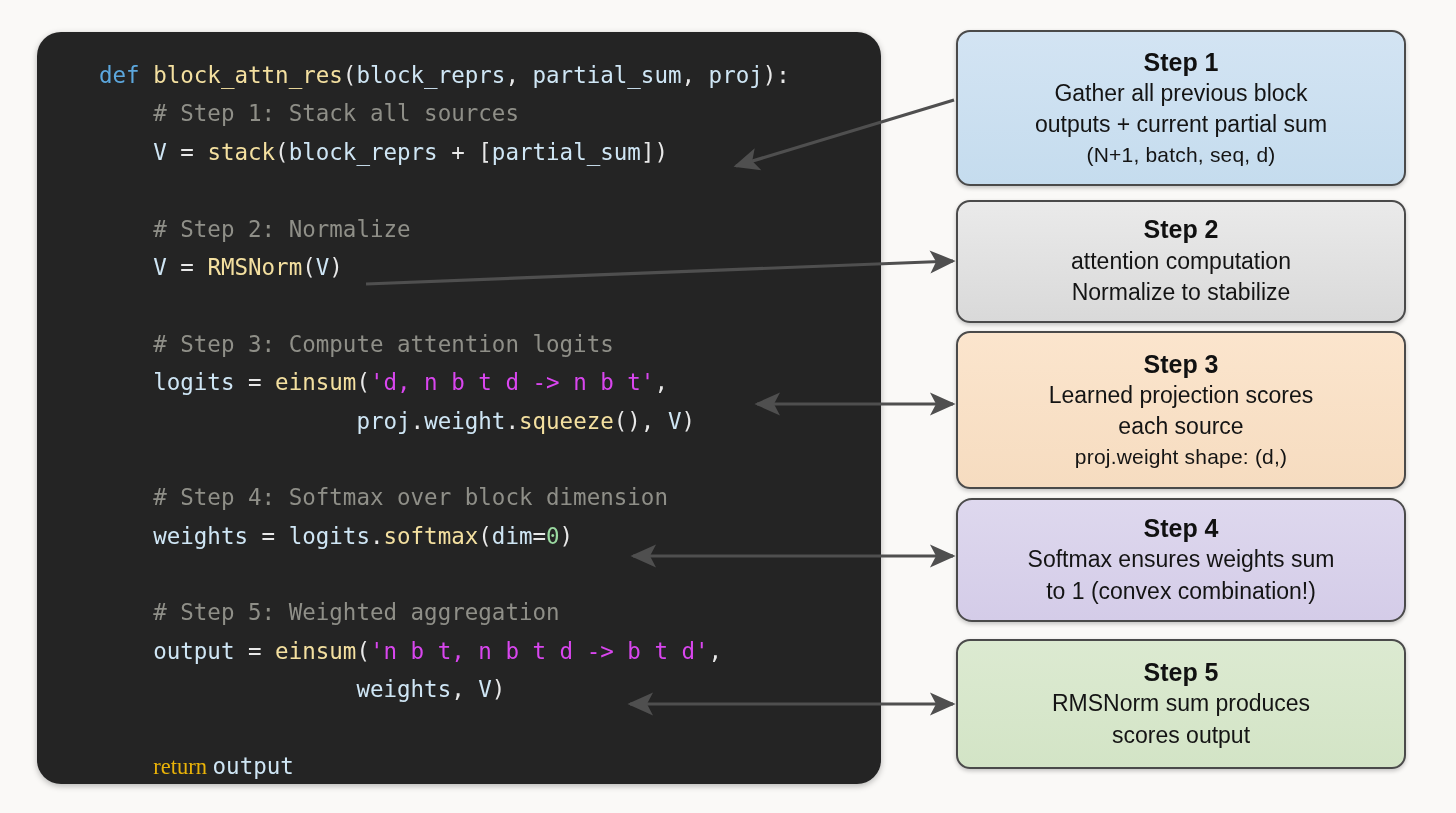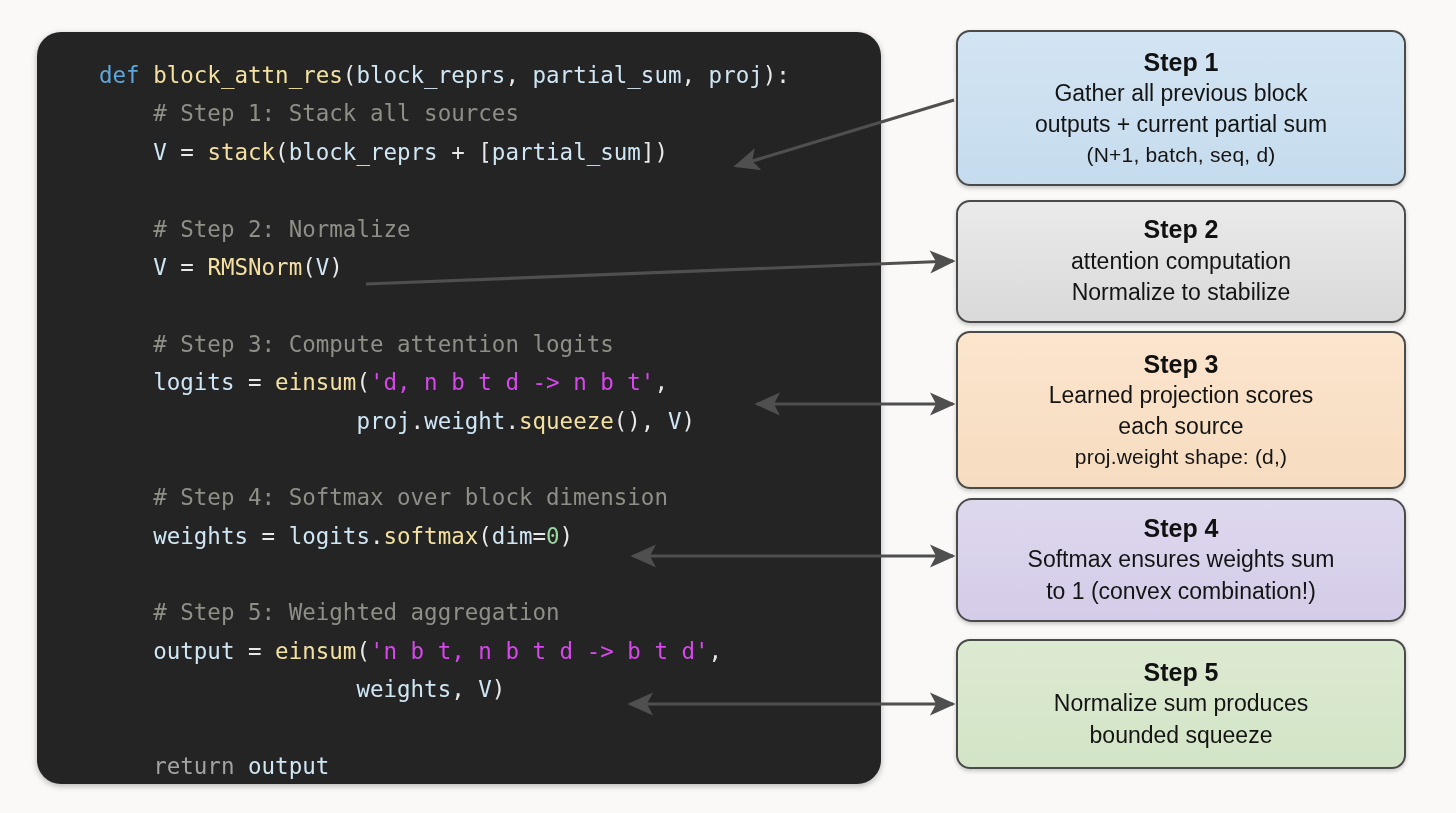--- a/index.html
+++ b/index.html
@@ -41,21 +41,21 @@
     line-height: 38.4px;
     white-space: pre;
     letter-spacing: 0px;
   }
 
   .ln { display: block; height: 38.4px; }
   .ln.blank { }
 
   
   .k   { color: #5ca7dd; }   
-  .kr  { color: #a3a3a3; }   
+  .kr  { color: #eab308; font-family: Liberation Serif, serif; }   
   .fn  { color: #f4e0a0; }   
   .var { color: #cfe6f5; }   
   .pl  { color: #e8e8e8; }   
   .cm  { color: #8f8f88; }   
   .st  { color: #d946ef; }   
   .num { color: #9ad9a0; }   
 
   
   #arrow-layer {
     position: absolute;
@@ -159,17 +159,17 @@
   </div>
 
   <div class="step-box" id="box-4" style="border-color: rgb(74, 74, 74); border-radius: 16px;">
     <div class="step-title">Step 4</div>
     <div class="step-line">Softmax ensures weights sum</div>
     <div class="step-line">to 1 (convex combination!)</div>
   </div>
 
   <div class="step-box" id="box-5" style="border-color: rgb(74, 74, 74);">
     <div class="step-title">Step 5</div>
-    <div class="step-line">Normalize sum produces</div>
-    <div class="step-line">bounded squeeze</div>
+    <div class="step-line">RMSNorm sum produces</div>
+    <div class="step-line">scores output</div>
   </div>
 
 </div>
 
 </body></html>

